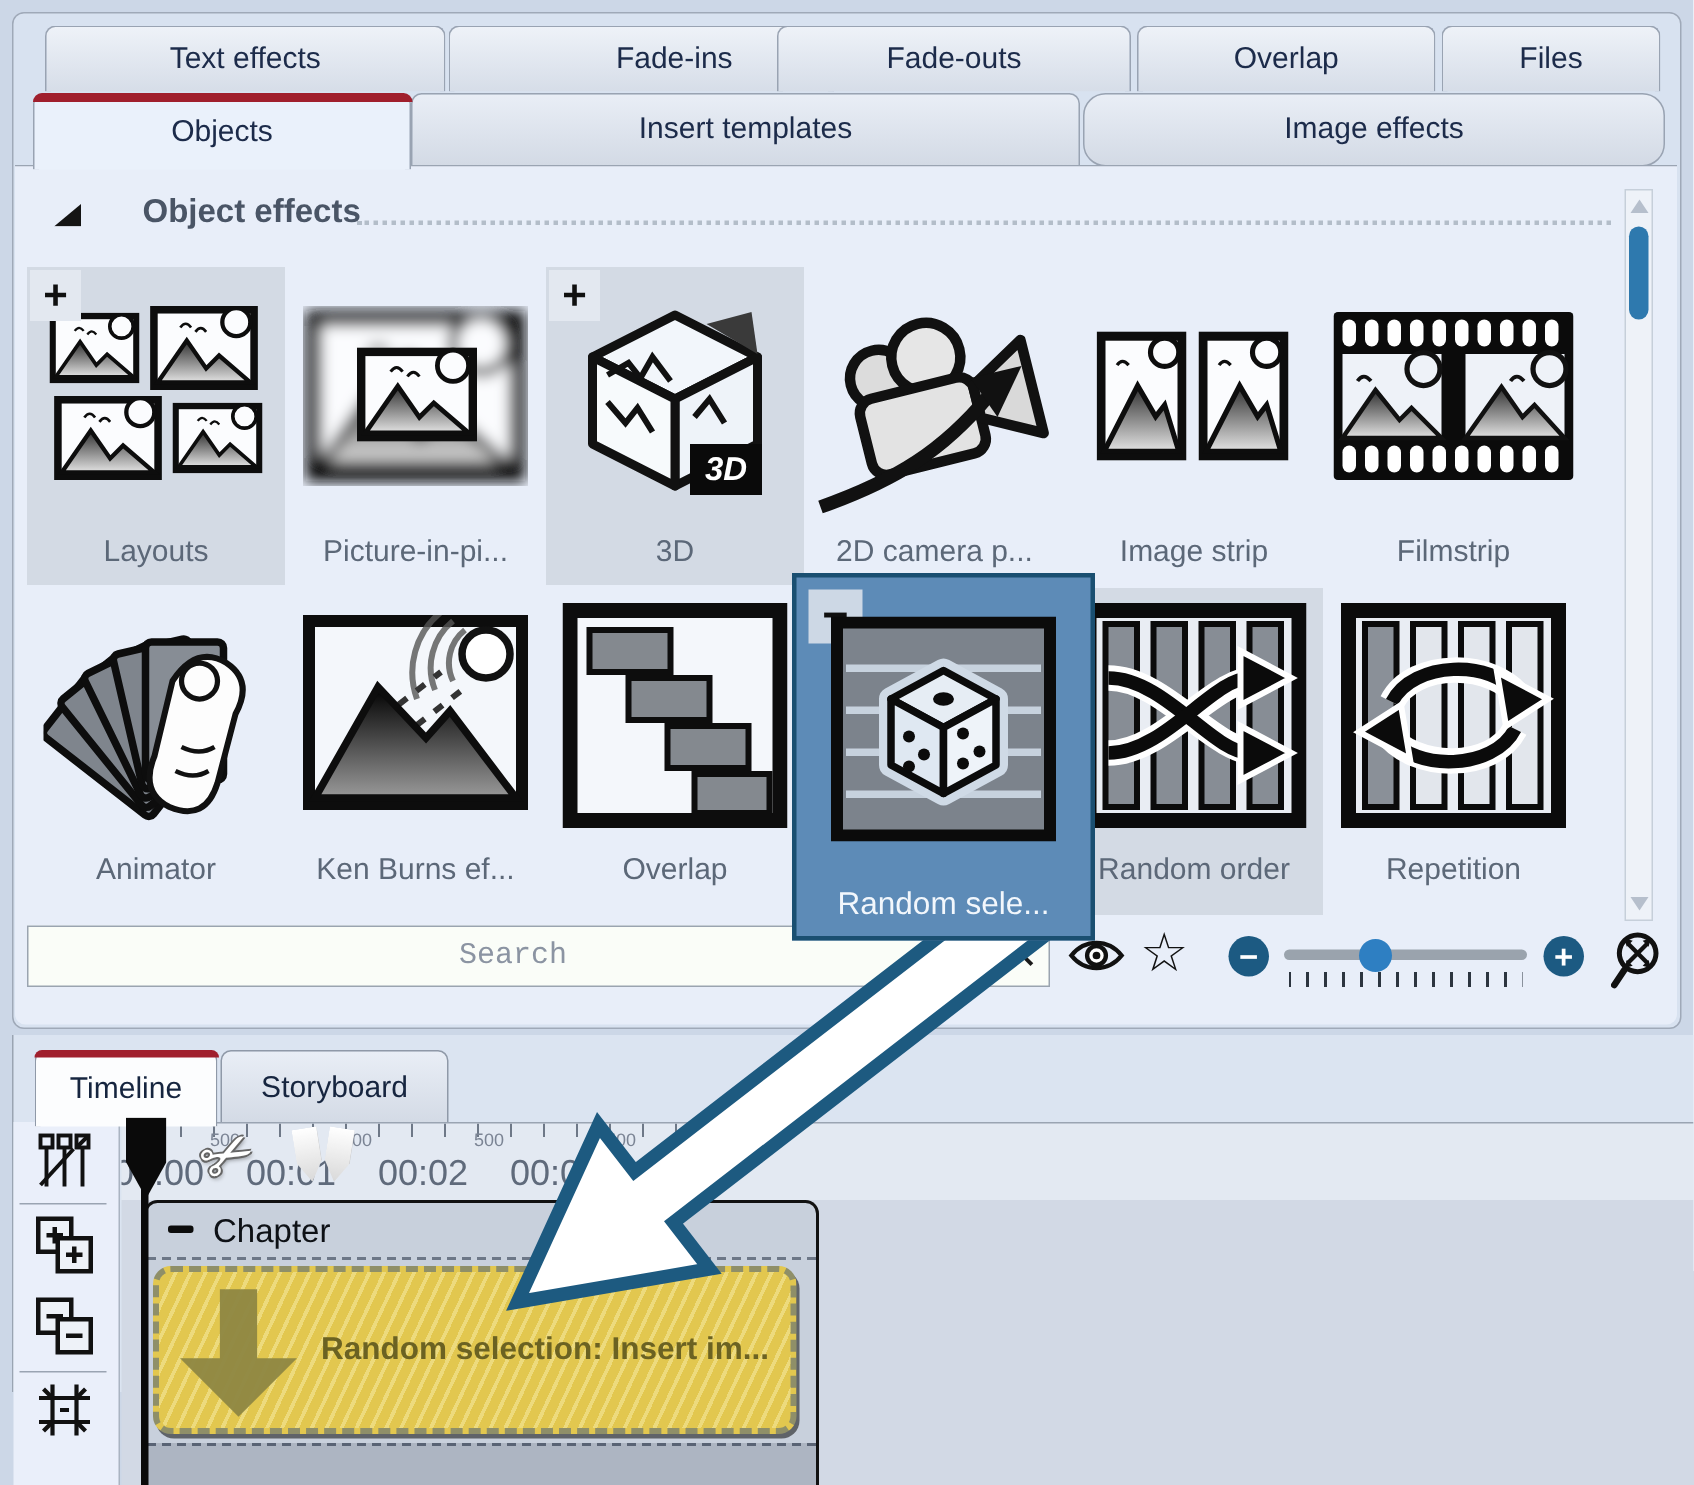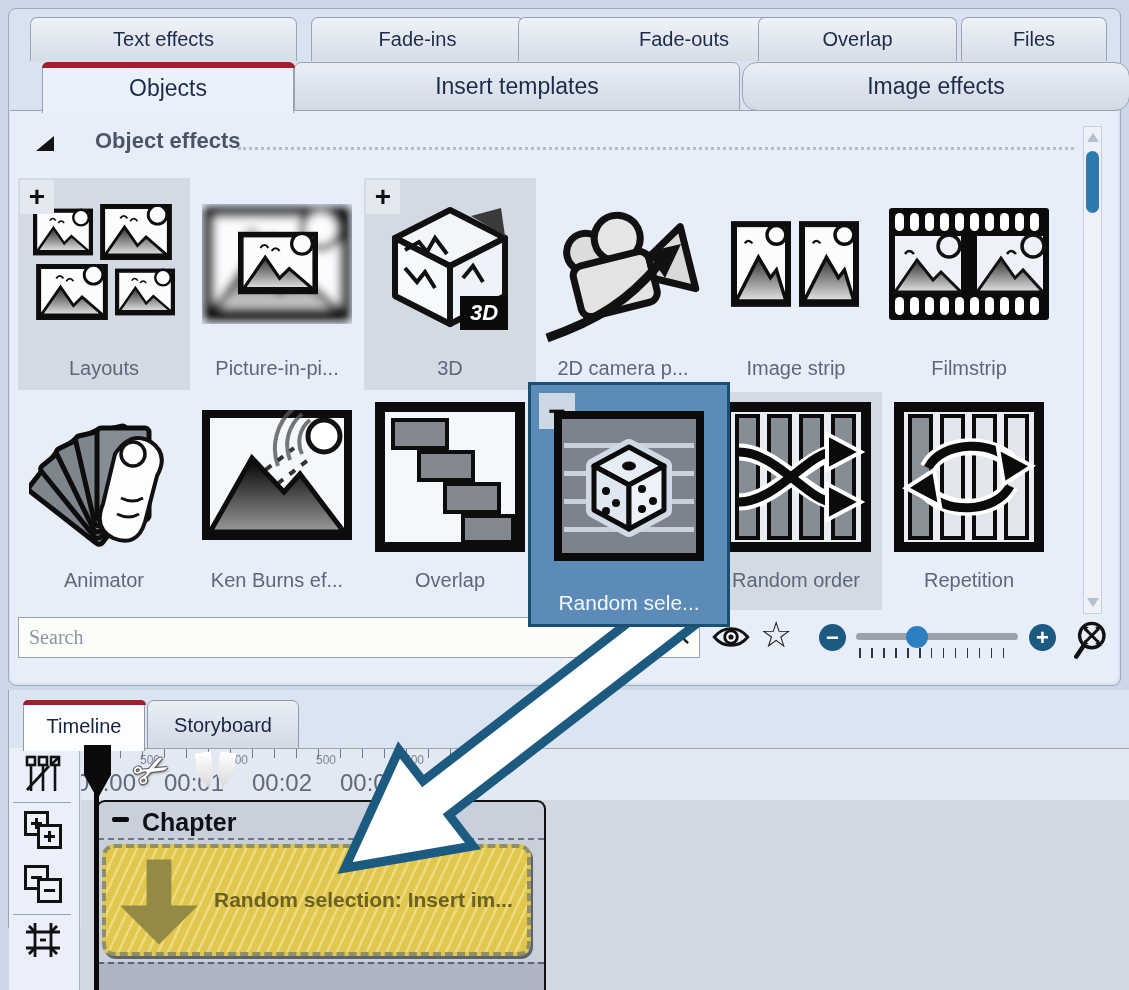--- a/index.html
+++ b/index.html
@@ -7,22 +7,22 @@
     background:#ccd7e7;font-family:"Liberation Sans",sans-serif;-webkit-user-select:none;}
   .abs{position:absolute;}
 
   
   .panel{position:absolute;left:8px;top:8px;width:1111px;height:676px;
     background:#d8e2f0;border:1.5px solid #9fa9b8;border-radius:8px;}
   .tab1{position:absolute;top:17px;height:43px;background:linear-gradient(#eef2f8,#d6dde8);
     border:1.5px solid #99a3b2;border-bottom:none;border-radius:7px 7px 0 0;
     color:#1c2b4a;font-size:20px;display:flex;align-items:center;justify-content:center;}
   .tab2{position:absolute;top:62px;height:47px;background:linear-gradient(#e9eef6,#d3dae5);
-    border:1.5px solid #99a3b2;border-radius:7px 7px 0 0;color:#1c2b4a;font-size:23px;
-    display:flex;align-items:center;justify-content:center;margin-left:20px;}
+    border:1.5px solid #99a3b2;border-radius:7px 7px 0 0;color:#1c2b4a;font-size:20px;
+    display:flex;align-items:center;justify-content:center;}
   .tab2.active{background:#eaf1fb;height:50px;z-index:3;border-bottom:none;}
   .redbar{position:absolute;left:-1.5px;right:-1.5px;top:-1.5px;height:6px;background:#a01f2d;
     border-radius:7px 7px 0 0;}
   .content{position:absolute;left:9.5px;top:110px;width:1108px;height:572px;
     background:#e8eef9;border-top:1px solid #9aa4b2;border-radius:0 0 7px 7px;}
 
   .sec-tri{position:absolute;left:36px;top:136px;width:18px;height:15px;background:#141414;
     clip-path:polygon(0 100%,100% 0,100% 100%);}
   .sec-title{position:absolute;left:64px;top:128px;font-size:22px;font-weight:600;color:#4a5566;margin-left:31px;}
   .sec-dots{position:absolute;left:238px;top:147px;width:836px;border-top:3px dotted #b3bdc9;}
@@ -43,21 +43,21 @@
   .sel-tile .tlabel{color:#f2f7fc;font-size:21px;bottom:9px;}
   .sel-badge{position:absolute;left:8px;top:8px;width:36px;height:36px;background:#cdd8e5;
     color:#101010;font-size:30px;font-weight:bold;display:flex;align-items:center;justify-content:center;}
   .corner3d{position:absolute;left:96px;top:118px;width:48px;height:34px;background:#0a0a0a;
     color:#fff;font-size:22px;font-weight:bold;font-style:italic;display:flex;
     align-items:center;justify-content:center;}
 
   
   .search{position:absolute;left:18px;top:617px;width:682px;height:41px;background:#fafdf8;
     border:1.5px solid #9aa4b0;box-sizing:border-box;font-size:20px;color:#23303f;
-    padding:0 44px 0 10px;font-family:Liberation Serif, serif;}
+    padding:0 44px 0 10px;font-family:Liberation Mono, monospace;text-align:center;}
   .search::placeholder{color:#8b94a2;}
   .clear-x{position:absolute;left:664px;top:620px;width:34px;height:34px;font-size:27px;
     color:#1a1a1a;display:flex;align-items:center;justify-content:center;}
   .roundbtn{position:absolute;width:27px;height:27px;border-radius:50%;background:#1c5a82;
     color:#fff;font-size:22px;font-weight:bold;display:flex;align-items:center;
     justify-content:center;line-height:0;}
   .slider-track{position:absolute;left:856px;top:633px;width:162px;height:7px;background:#9aa3ad;border-radius:4px;}
   .slider-thumb{position:absolute;left:906px;top:626px;width:22px;height:22px;border-radius:50%;background:#2e7fc2;}
   .slider-ticks{position:absolute;left:859px;top:648px;width:156px;height:10px;
     background:repeating-linear-gradient(90deg,#2c3540 0 1.5px,transparent 1.5px 12px);}
@@ -90,21 +90,21 @@
   .ruler-ticks{position:absolute;left:17px;top:0;width:430px;height:9px;
     background:repeating-linear-gradient(90deg,#6e7887 0 1.5px,transparent 1.5px 22px);}
   .rmin{position:absolute;top:4px;width:30px;text-align:center;font-size:12px;color:#7b8494;}
   .rsec{position:absolute;top:20px;width:80px;text-align:center;font-size:24px;color:#5f6a7b;}
 
   .tracks{position:absolute;left:72px;top:110px;width:1057px;height:190px;background:#d2d9e5;}
   .chapter{position:absolute;left:15px;top:0px;width:450px;height:195px;background:#c8d0dc;
     border:2.5px solid #111;border-bottom:none;border-radius:9px 9px 0 0;box-sizing:border-box;}
   .ch-head{position:absolute;left:0;right:0;top:0;height:36px;border-bottom:2px dashed #6d7787;}
   .ch-minus{position:absolute;left:14px;top:15px;width:17px;height:5px;background:#0c0c0c;border-radius:2px;}
-  .ch-title{position:absolute;left:44px;top:6px;font-size:25px;font-weight:bold;color:#0e1116;}
+  .ch-title{position:absolute;left:44px;top:6px;font-size:22px;font-weight:normal;color:#0e1116;}
   .dropzone{position:absolute;left:4px;top:42px;width:429px;height:112px;background:#e2c74f;
     border:4px dashed #8f8f68;border-radius:12px;box-sizing:border-box;
     box-shadow:2px 3px 0 rgba(10,10,10,.55);}
   .dropzone::after{content:"";position:absolute;inset:0;border-radius:9px;
     background:repeating-linear-gradient(115deg,rgba(255,250,200,.38) 0 2.5px,transparent 2.5px 9px);}
   .drop-text{position:absolute;left:108px;right:10px;top:0;bottom:0;display:flex;align-items:center;
     font-size:21px;font-weight:bold;color:#6b6222;white-space:nowrap;overflow:hidden;z-index:2;}
   .drop-arrow{position:absolute;left:14px;top:8px;z-index:2;}
   .ch-strip{position:absolute;left:0;right:0;top:160px;bottom:0;background:#adb5c2;border-top:2px dashed #596374;}
 
@@ -149,24 +149,24 @@
         <path d="M6 93 L32 42 L46 66 L53 57 L64 93 Z" fill="url(#gm)" stroke="#0d0d0d" stroke-width="4"></path>
       </symbol>
     </defs>
   </svg>
 
   <div class="panel"></div>
 
   <div class="tab1" style="left:30px;width:265px;">
       <span>Text effects</span>
     </div>
-  <div class="tab1" style="left:311px;width:211px;">
+  <div class="tab1" style="left:299px;width:211px;padding-left:44px;">
       <span>Fade-ins</span>
     </div>
-  <div class="tab1" style="left:518px;width:234px;padding-left:48px;">
+  <div class="tab1" style="left:518px;width:234px;">
       <span>Fade-outs</span>
     </div>
   <div class="tab1" style="left:758px;width:197px;">
       <span>Overlap</span>
     </div>
   <div class="tab1" style="left:961px;width:144px;">
       <span>Files</span>
     </div>
 
   <div class="tab2 active" style="left:22px;width:250px;">

